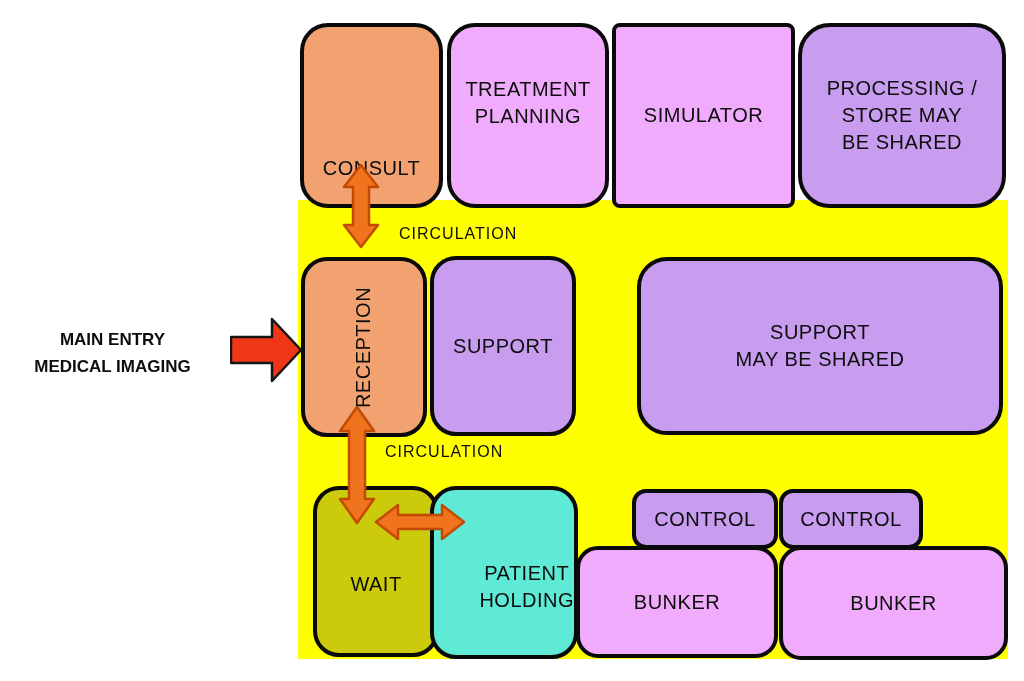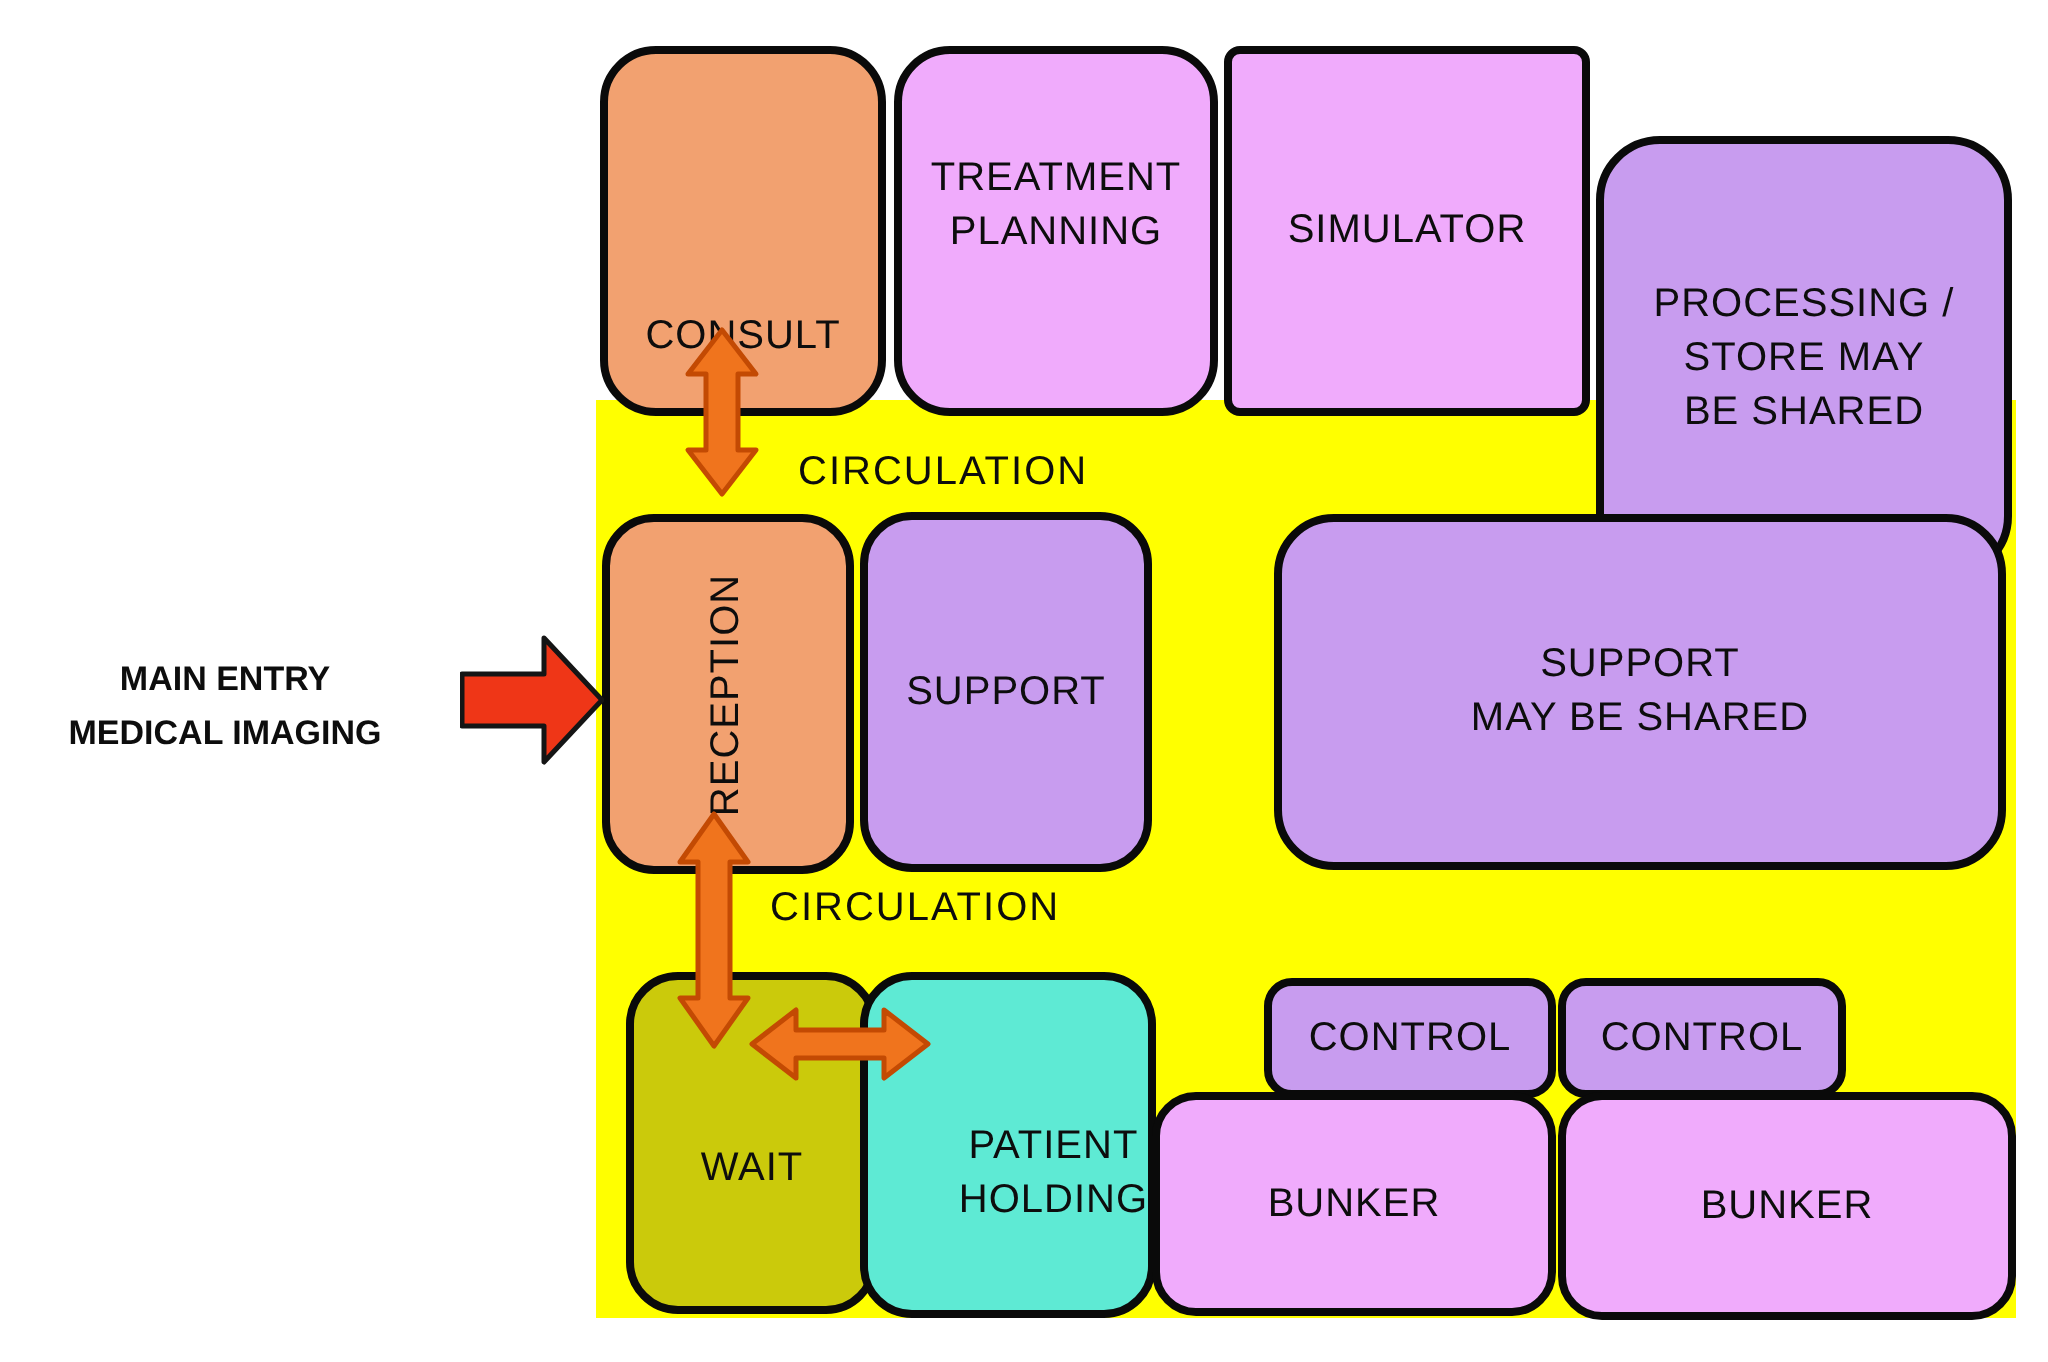--- a/index.html
+++ b/index.html
@@ -22,36 +22,36 @@
   .green{background:#f0abfc;}
   .purple{background:#C89CEF;}
   .olive{background:#CBCA0B;}
   .cyan{background:#5eead4;justify-content:flex-end;}
 
   #room-consult{left:300px;top:23px;width:143px;height:185px;border-radius:28px;align-items:flex-end;}
   #room-consult .room-label{padding-bottom:22px;}
   #room-treatment{left:447px;top:23px;width:162px;height:185px;border-radius:28px;}
   #room-treatment .room-label{padding-bottom:26px;}
   #room-simulator{left:612px;top:23px;width:183px;height:185px;border-radius:8px;}
-  #room-processing{left:798px;top:23px;width:208px;height:222px;border-radius:32px;margin-top:45px;}
+  #room-processing{left:798px;top:23px;width:208px;height:185px;border-radius:32px;}
   #room-reception{left:301px;top:257px;width:126px;height:180px;border-radius:26px;}
   #room-reception .room-label{transform:rotate(-90deg);white-space:nowrap;}
   #room-support{left:430px;top:256px;width:146px;height:180px;border-radius:26px;}
   #room-support-shared{left:637px;top:257px;width:366px;height:178px;border-radius:30px;}
   #room-wait{left:301px;top:486px;width:126px;height:171px;border-radius:26px;margin-left:12px;}
   #room-wait .room-label{padding-top:26px;}
   #room-patient-holding{left:430px;top:486px;width:148px;height:173px;border-radius:26px;}
   #room-patient-holding .room-label{padding-top:28px;}
   #room-control-left{left:632px;top:489px;width:146px;height:60px;border-radius:14px;}
   #room-control-right{left:779px;top:489px;width:144px;height:60px;border-radius:14px;}
   #room-bunker-left{left:576px;top:546px;width:202px;height:112px;border-radius:22px;}
   #room-bunker-right{left:779px;top:546px;width:229px;height:114px;border-radius:22px;}
 
   .circ-label{
-    font-size:20px;letter-spacing:1px;color:#0d0d0d;white-space:nowrap;
+    font-size:16px;letter-spacing:1px;color:#0d0d0d;white-space:nowrap;
   }
   #circulation-top{left:399px;top:225px;}
   #circulation-bottom{left:385px;top:443px;}
 
   #entry-label{
     left:5px;top:326px;width:215px;text-align:center;
     font-size:17px;font-weight:bold;line-height:27px;color:#0d0d0d;white-space:pre-line;
   }
   .arrow-svg{position:absolute;}
 </style>

